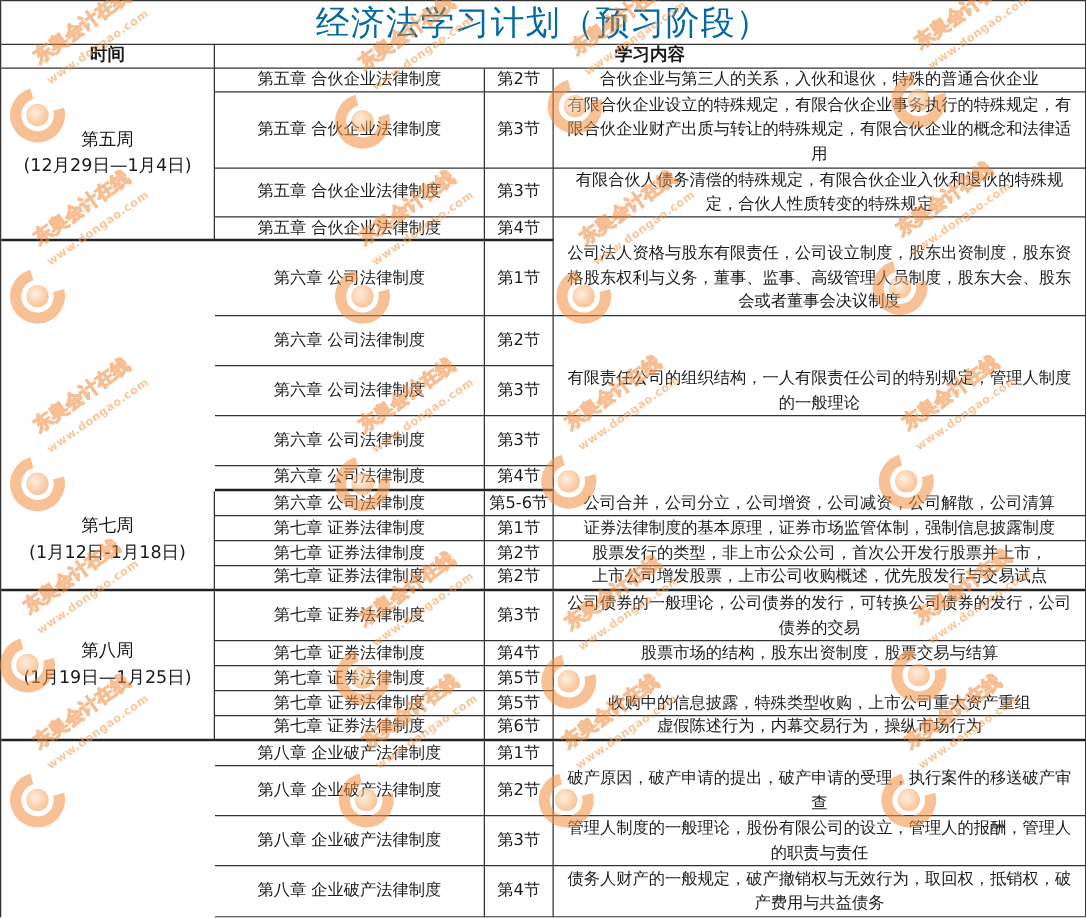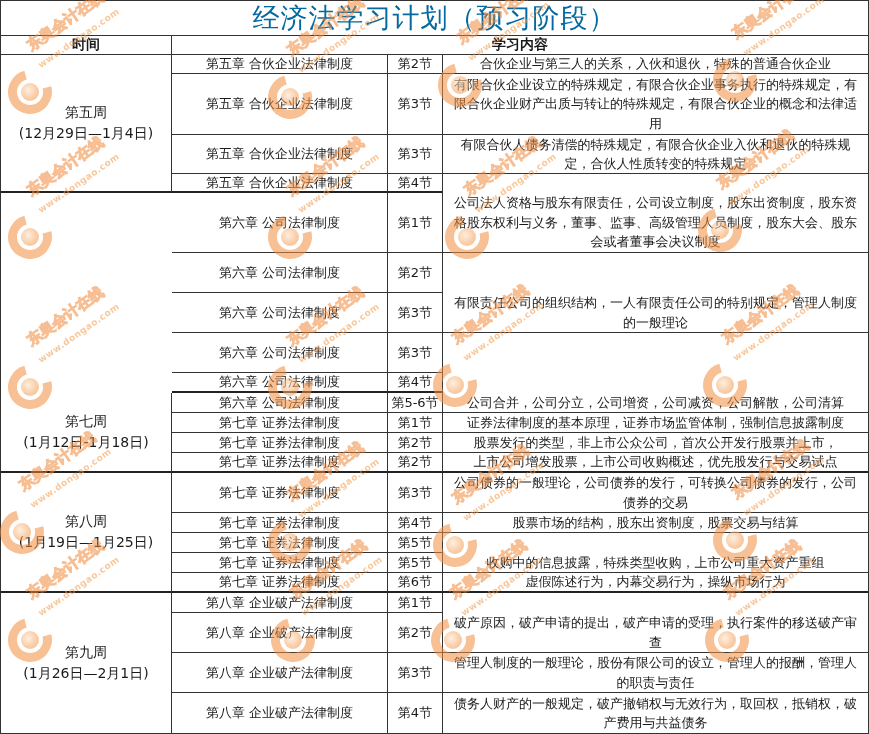--- a/index.html
+++ b/index.html
@@ -102,24 +102,20 @@
     <div class="cell content last-col" style="grid-row:16;grid-column:4">股票市场的结构，股东出资制度，股票交易与结算</div>
     <div class="cell" style="grid-row:17;grid-column:2">第七章 证券法律制度</div>
     <div class="cell sec" style="grid-row:17;grid-column:3">第5节</div>
     <div class="cell" style="grid-row:18;grid-column:2">第七章 证券法律制度</div>
     <div class="cell sec" style="grid-row:18;grid-column:3">第5节</div>
     <div class="cell content last-col" style="grid-row:18;grid-column:4">收购中的信息披露，特殊类型收购，上市公司重大资产重组</div>
     <div class="cell thick" style="grid-row:19;grid-column:2">第七章 证券法律制度</div>
     <div class="cell sec thick" style="grid-row:19;grid-column:3">第6节</div>
     <div class="cell content last-col thick" style="grid-row:19;grid-column:4">虚假陈述行为，内幕交易行为，操纵市场行为</div>
 
-    <div class="cell week" style="grid-row:20 / span 4;grid-column:1">
-      <span>第九周</span>
-      <span>(1月26日—2月1日)</span>
-    </div>
     <div class="cell" style="grid-row:20;grid-column:2">第八章 企业破产法律制度</div>
     <div class="cell sec" style="grid-row:20;grid-column:3">第1节</div>
     <div class="cell" style="grid-row:21;grid-column:2">第八章 企业破产法律制度</div>
     <div class="cell sec" style="grid-row:21;grid-column:3">第2节</div>
     <div class="cell content last-col" style="grid-row:21;grid-column:4">破产原因，破产申请的提出，破产申请的受理，执行案件的移送破产审查</div>
     <div class="cell" style="grid-row:22;grid-column:2">第八章 企业破产法律制度</div>
     <div class="cell sec" style="grid-row:22;grid-column:3">第3节</div>
     <div class="cell content last-col" style="grid-row:22;grid-column:4">管理人制度的一般理论，股份有限公司的设立，管理人的报酬，管理人的职责与责任</div>
     <div class="cell" style="grid-row:23;grid-column:2">第八章 企业破产法律制度</div>
     <div class="cell sec" style="grid-row:23;grid-column:3">第4节</div>

